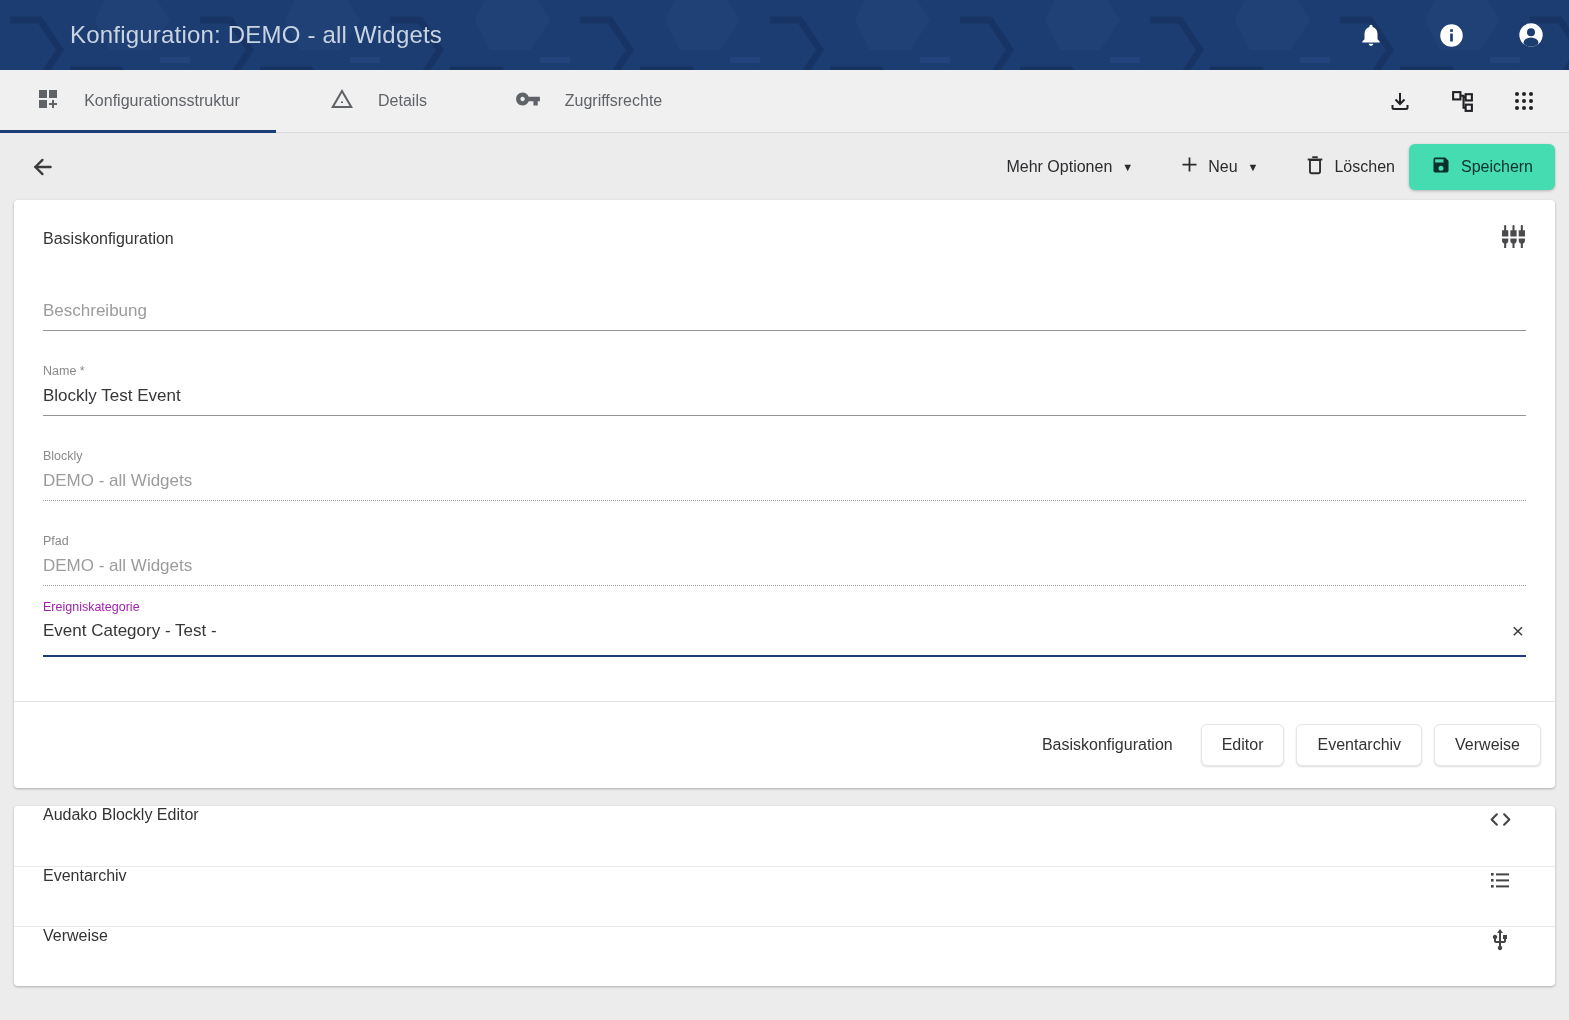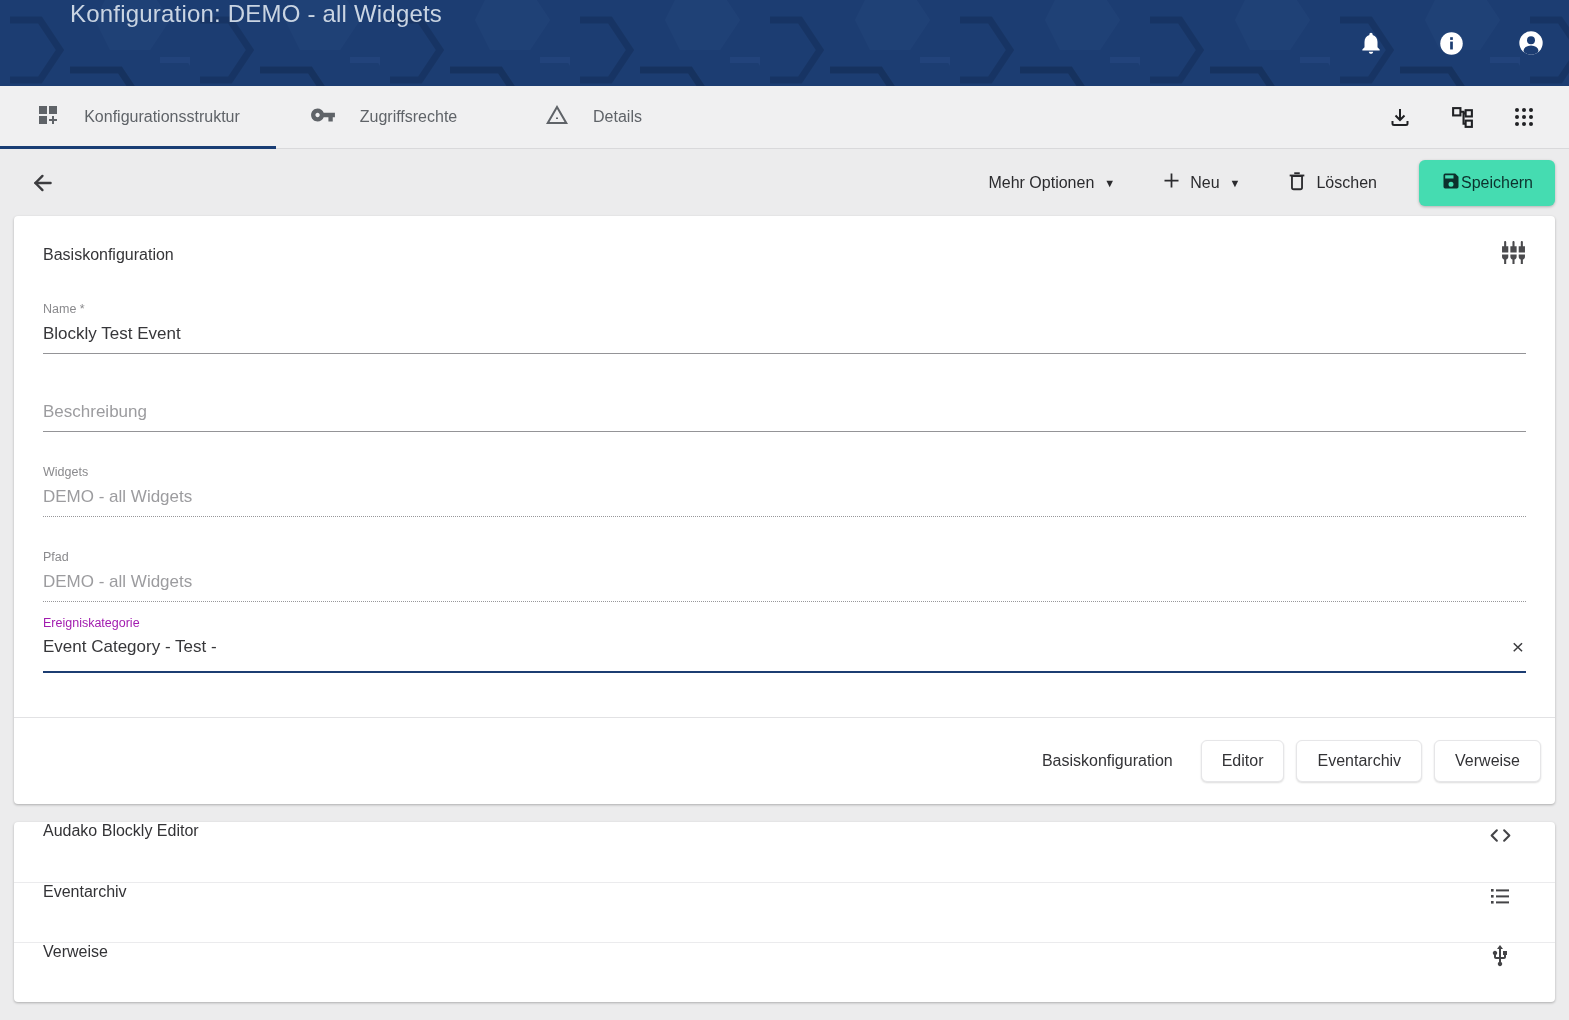--- a/index.html
+++ b/index.html
@@ -1,19 +1,19 @@
 <!DOCTYPE html>
 <html><head>
 <meta charset="utf-8">
 <style>
   * { margin:0; padding:0; box-sizing:border-box; }
   html,body { width:1569px; height:1020px; background:#ececed; font-family:"Liberation Sans", sans-serif; overflow:hidden; }
 
   
-  .app-header { position:relative; height:86px; background:#1c3d72; display:flex; overflow:hidden; }
+  .app-header { position:relative; height:70px; background:#1c3d72; display:flex; align-items:center; overflow:hidden; }
   .hex-bg { position:absolute; inset:0; width:100%; height:100%; }
   .app-title { position:relative; margin-left:70px; color:#c9d4e2; font-size:24px; font-weight:500; letter-spacing:.2px; z-index:2; }
   .header-icons { position:relative; margin-left:auto; display:flex; align-items:center; gap:52px; padding-right:24px; z-index:2; }
   .hicon { width:28px; height:28px; display:flex; align-items:center; justify-content:center; cursor:pointer; }
 
   
   .tabbar { height:63px; background:#f0f0f1; border-bottom:1px solid #d9d9db; display:flex; align-items:stretch; }
   .tab { display:flex; align-items:center; justify-content:center; gap:24px; color:#5f6368; font-size:16px; position:relative; cursor:pointer; }
   .tab-konfig { width:276px; }
   .tab-details { width:205px; }
@@ -25,21 +25,21 @@
   
   .title-row { height:67px; display:flex; align-items:center; padding:0 14px 0 26px; }
   .back-btn { width:34px; height:34px; display:flex; align-items:center; justify-content:center; cursor:pointer; margin-right:14px; }
   .page-title { font-size:26px; white-space:nowrap; }
   .page-title .crumb { color:#5f6368; }
   .page-title .entity { color:#1c1c1e; }
   .toolbar { margin-left:auto; display:flex; align-items:center; }
   .tool-btn { display:flex; align-items:center; gap:8px; font-size:16px; color:#2b2b2e; cursor:pointer; padding:10px 6px; white-space:nowrap; }
   .caret { font-size:11px; color:#2b2b2e; margin-left:2px; }
   .tool-gap { width:34px; }
-  .save-btn { margin-left:36px; display:flex; align-items:center; background:#45dcb1; color:#0c312d; font-size:16px; padding:11px 22px; border-radius:6px; cursor:pointer; box-shadow:0 1px 3px rgba(0,0,0,.25); }
+  .save-btn { margin-left:8px; display:flex; align-items:center; gap:10px; background:#45dcb1; color:#0c312d; font-size:16px; padding:11px 22px; border-radius:6px; cursor:pointer; box-shadow:0 1px 3px rgba(0,0,0,.25); }
 
   
   .content { padding:0 14px; }
   .card { background:#fff; border-radius:4px; box-shadow:0 1px 3px rgba(0,0,0,.18), 0 1px 2px rgba(0,0,0,.10); }
   .form-card { padding:24px 0 0 0; }
   .card-inner { padding:0 29px; }
 
   .section-head { display:flex; align-items:center; justify-content:space-between; }
   .section-title { font-size:16px; color:#353538; }
   .tune-icon { color:#4a4a4d; cursor:pointer; }
@@ -123,35 +123,35 @@
 
 <div class="tabbar">
   <div class="tab tab-konfig active">
     <span>
       <svg width="24" height="24" viewBox="0 0 24 24" fill="#5f6368">
           <path d="M3 3h8v8H3zM13 3h8v8h-8zM3 13h8v8H3zM18 13h-2v3h-3v2h3v3h2v-3h3v-2h-3z"></path>
         </svg>
     </span>
     <span>Konfigurationsstruktur</span>
   </div>
+  <div class="tab tab-details">
+    <span>
+      <svg width="24" height="24" viewBox="0 0 24 24" fill="#5f6368">
+          <path d="M1 21h22L12 2 1 21zm3.5-2L12 6.1 19.5 19h-15zM11 14.5h2V16h-2z"></path>
+        </svg>
+    </span>
+    <span>Details</span>
+  </div>
   <div class="tab tab-zugriff">
     <span>
       <svg width="26" height="26" viewBox="0 0 24 24" fill="#5f6368">
           <path d="M12.65 10C11.83 7.67 9.61 6 7 6c-3.31 0-6 2.69-6 6s2.69 6 6 6c2.61 0 4.83-1.67 5.65-4H17v4h4v-4h2v-4H12.65zM7 14c-1.1 0-2-.9-2-2s.9-2 2-2 2 .9 2 2-.9 2-2 2z"></path>
         </svg>
     </span>
     <span>Zugriffsrechte</span>
-  </div>
-  <div class="tab tab-details">
-    <span>
-      <svg width="24" height="24" viewBox="0 0 24 24" fill="#5f6368">
-          <path d="M1 21h22L12 2 1 21zm3.5-2L12 6.1 19.5 19h-15zM11 14.5h2V16h-2z"></path>
-        </svg>
-    </span>
-    <span>Details</span>
   </div>
   <div class="tabbar-right">
     <div class="ticon">
       <svg width="24" height="24" viewBox="0 0 24 24" fill="none" stroke="#202124" stroke-width="2">
           <path d="M12 4v10"></path>
           <path d="M7.5 10.5 12 15l4.5-4.5"></path>
           <path d="M4.5 16v2.5a1.5 1.5 0 0 0 1.5 1.5h12a1.5 1.5 0 0 0 1.5-1.5V16"></path>
         </svg>
     </div>
     <div class="ticon">
@@ -227,31 +227,31 @@
     <div class="card-inner">
       <div class="section-head">
         <div class="section-title">Basiskonfiguration</div>
         <div class="tune-icon">
           <svg width="25" height="25" viewBox="0 0 24 24" fill="#4a4a4d">
               <path d="M5 2c0-.55-.45-1-1-1s-1 .45-1 1v4H1v6h6V6H5V2zm4 14c0 1.3.84 2.4 2 2.82V23h2v-4.18c1.16-.41 2-1.51 2-2.82v-2H9v2zm-8 0c0 1.3.84 2.4 2 2.82V23h2v-4.18C6.16 18.4 7 17.3 7 16v-2H1v2zM21 6V2c0-.55-.45-1-1-1s-1 .45-1 1v4h-2v6h6V6h-2zm-8-4c0-.55-.45-1-1-1s-1 .45-1 1v4H9v6h6V6h-2V2zm4 14c0 1.3.84 2.4 2 2.82V23h2v-4.18c1.16-.41 2-1.51 2-2.82v-2h-6v2z"></path>
             </svg>
         </div>
       </div>
 
+      <div class="fgroup desc">
+        <input class="finput" placeholder="Beschreibung" style="">
+      </div>
+
       <div class="fgroup">
         <label class="flabel">Name *</label>
         <input class="finput" value="Blockly Test Event" style="">
       </div>
 
-      <div class="fgroup desc">
-        <input class="finput" placeholder="Beschreibung" style="">
-      </div>
-
       <div class="fgroup">
-        <label class="flabel">Widgets</label>
+        <label class="flabel">Blockly</label>
         <input class="finput disabled" readonly="" value="DEMO - all Widgets" style="">
       </div>
 
       <div class="fgroup">
         <label class="flabel">Pfad</label>
         <input class="finput disabled" readonly="" value="DEMO - all Widgets" style="">
       </div>
 
 
       <div class="cat-group">

